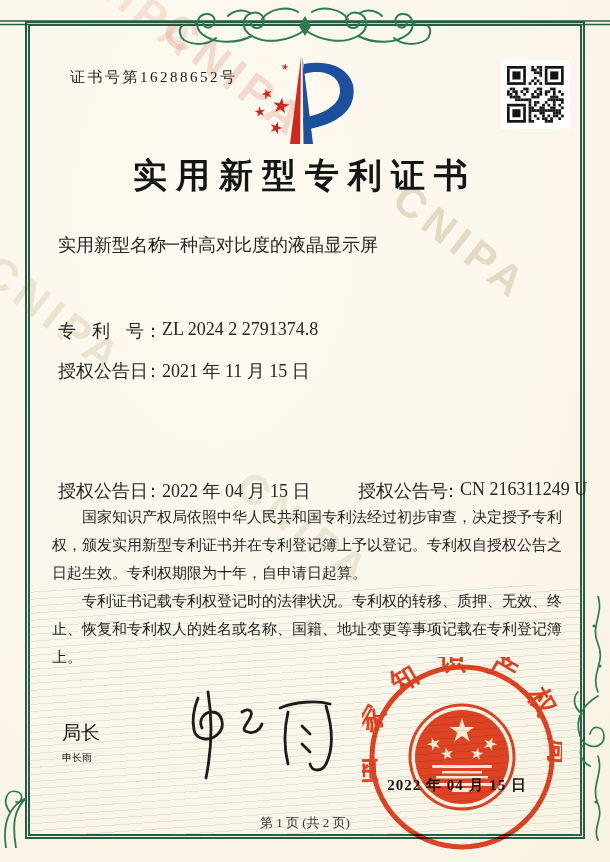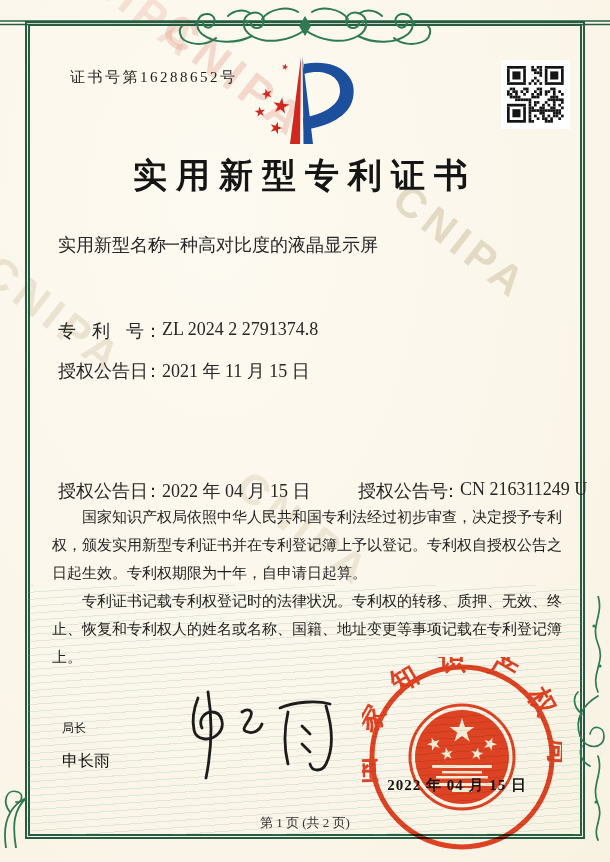--- a/index.html
+++ b/index.html
@@ -24,22 +24,22 @@
   .flabel{display:inline-block;width:86px;text-align:justify;text-align-last:justify;vertical-align:top;}
   .fcolon{vertical-align:top;}
   .fvalue{vertical-align:top;}
   .fvalue.wrap{display:inline-block;width:414px;white-space:normal;line-height:21px;}
   .fpair2{position:absolute;left:300px;top:0;white-space:nowrap;}
   .fpair2 .flabel{width:84px;}
   
   #body-text{left:52px;top:503px;width:510px;font-size:15px;line-height:28px;color:#1f1f1f;}
   #body-text p{margin:0;text-indent:2em;text-align:justify;}
   
-  #signer-title{left:62px;top:720px;font-size:12px;color:#111;}
-  #signer-name{left:62px;top:751px;font-size:16px;color:#111;}
+  #signer-title{left:62px;top:720px;font-size:19px;color:#111;}
+  #signer-name{left:62px;top:751px;font-size:10px;color:#111;}
   
   #seal-date{left:372px;top:776px;width:170px;text-align:center;font-size:15px;font-weight:bold;color:#141414;letter-spacing:1px;}
   #footer-page{left:0;top:814px;width:610px;text-align:center;font-size:13px;color:#333;}
   #seal{left:362px;top:657px;opacity:.95;mix-blend-mode:multiply;}
   svg{display:block;}
 </style>
 </head>
 <body>
 
 <div id="page">

